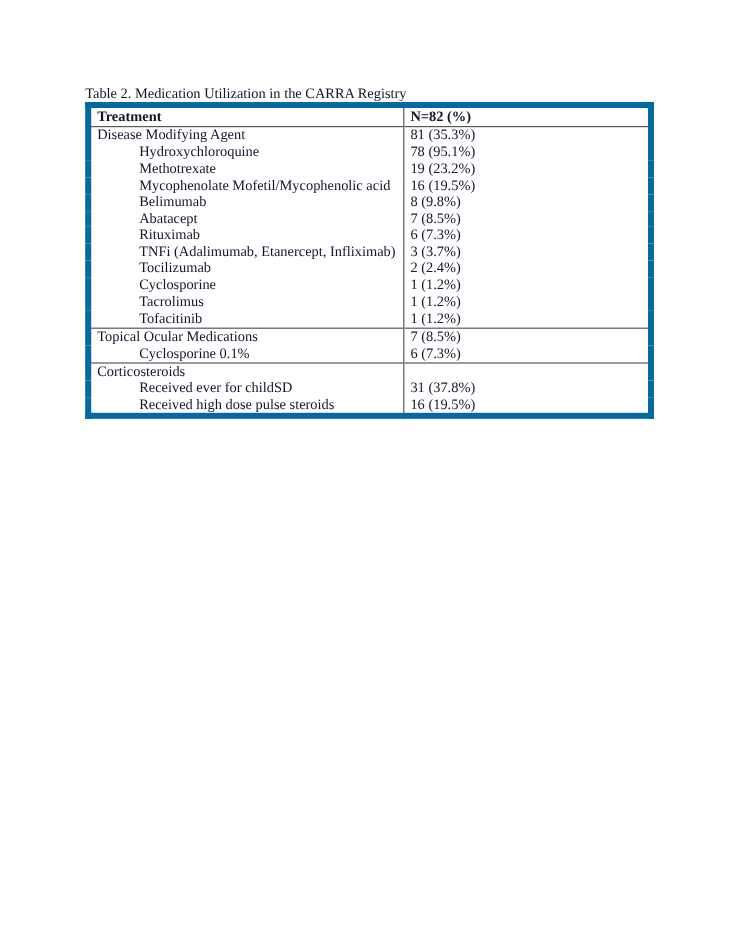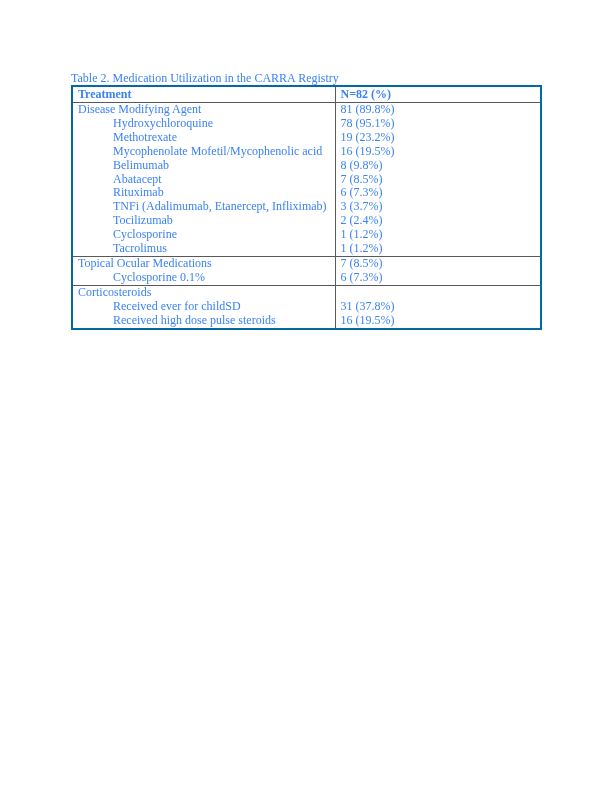--- a/index.html
+++ b/index.html
@@ -2,41 +2,41 @@
 <html><head>
 <meta charset="utf-8">
 <style>
   html, body { margin: 0; padding: 0; background: #e8e8e8; }
   .page {
     position: relative;
     width: 612px;
     height: 792px;
     background: #ffffff;
     font-family: "Liberation Serif", serif;
-    color: #3b82f6;
+    color: #0f172a;
     overflow: hidden;
     margin: 0 auto;
   }
   .content {
     position: absolute;
     left: 71px;
     top: 72px;
     width: 469px;
   }
   .caption {
     font-size: 12px;
     line-height: 13px;
     height: 13px;
     white-space: nowrap;
   }
   table.med-table {
     border-collapse: collapse;
     table-layout: fixed;
     width: 469px;
-    border: 2px solid #0369a1;
+    border: 5px solid #0369a1;
     padding-left: 43px;
   }
   table.med-table col.c1 { width: 263px; }
   table.med-table col.c2 { width: 206px; }
   thead { border-bottom: 1px solid #595959; }
   tbody { border-bottom: 1px solid #595959; }
   tbody:last-child { border-bottom: none; }
   th, td {
     font-size: 12px;
     text-align: left;
@@ -72,21 +72,21 @@
       <thead>
         <tr>
           <th>Treatment</th>
           <th>N=82 (%)</th>
         </tr>
       </thead>
 
     <tbody>
           <tr>
             <td>Disease Modifying Agent</td>
-            <td>81 (89.8%)</td>
+            <td>81 (35.3%)</td>
           </tr>
           <tr>
             <td class="indent">Hydroxychloroquine</td>
             <td>78 (95.1%)</td>
           </tr>
           <tr>
             <td class="indent">Methotrexate</td>
             <td>19 (23.2%)</td>
           </tr>
           <tr>
@@ -114,20 +114,24 @@
             <td>2 (2.4%)</td>
           </tr>
           <tr>
             <td class="indent">Cyclosporine</td>
             <td>1 (1.2%)</td>
           </tr>
           <tr>
             <td class="indent">Tacrolimus</td>
             <td>1 (1.2%)</td>
           </tr>
+          <tr>
+            <td class="indent">Tofacitinib</td>
+            <td>1 (1.2%)</td>
+          </tr>
         </tbody>
         <tbody>
           <tr>
             <td>Topical Ocular Medications</td>
             <td>7 (8.5%)</td>
           </tr>
           <tr>
             <td class="indent">Cyclosporine 0.1%</td>
             <td>6 (7.3%)</td>
           </tr>

